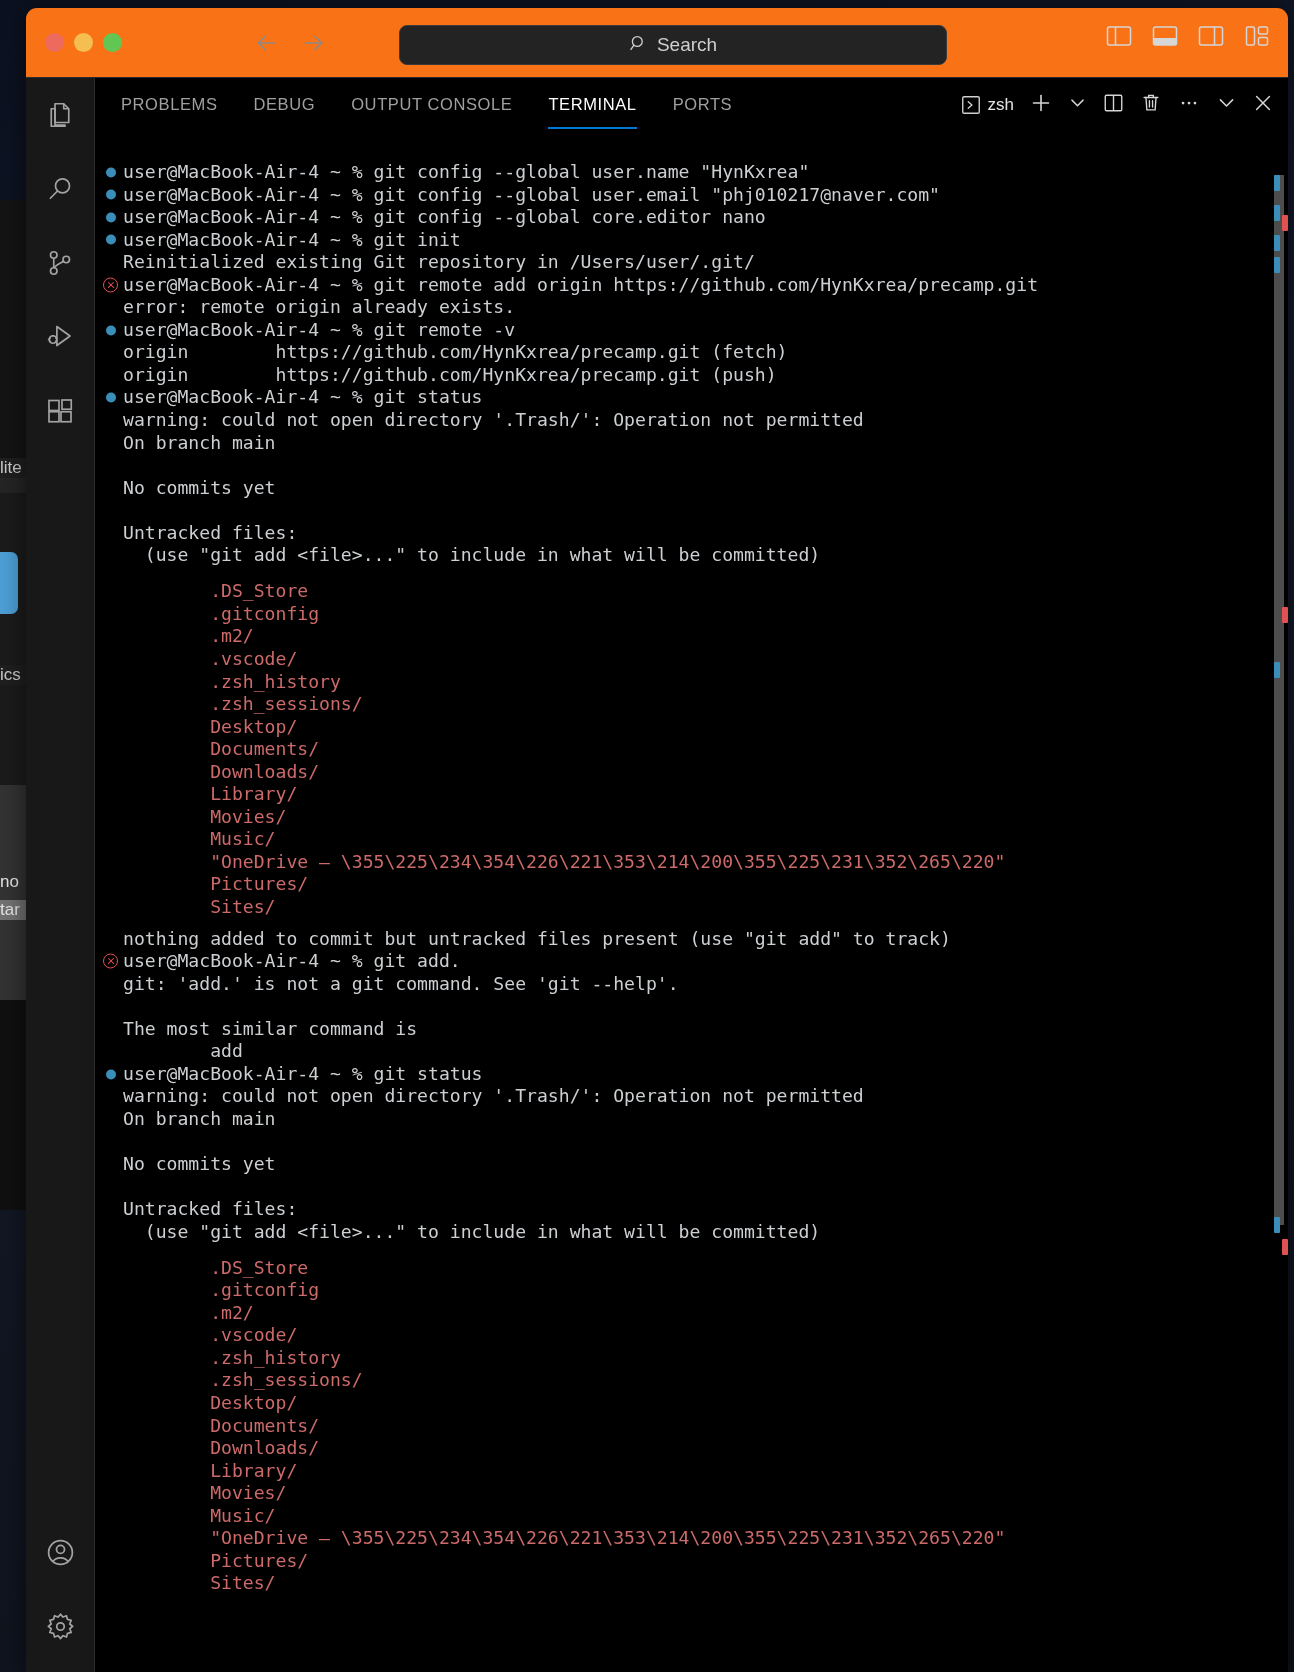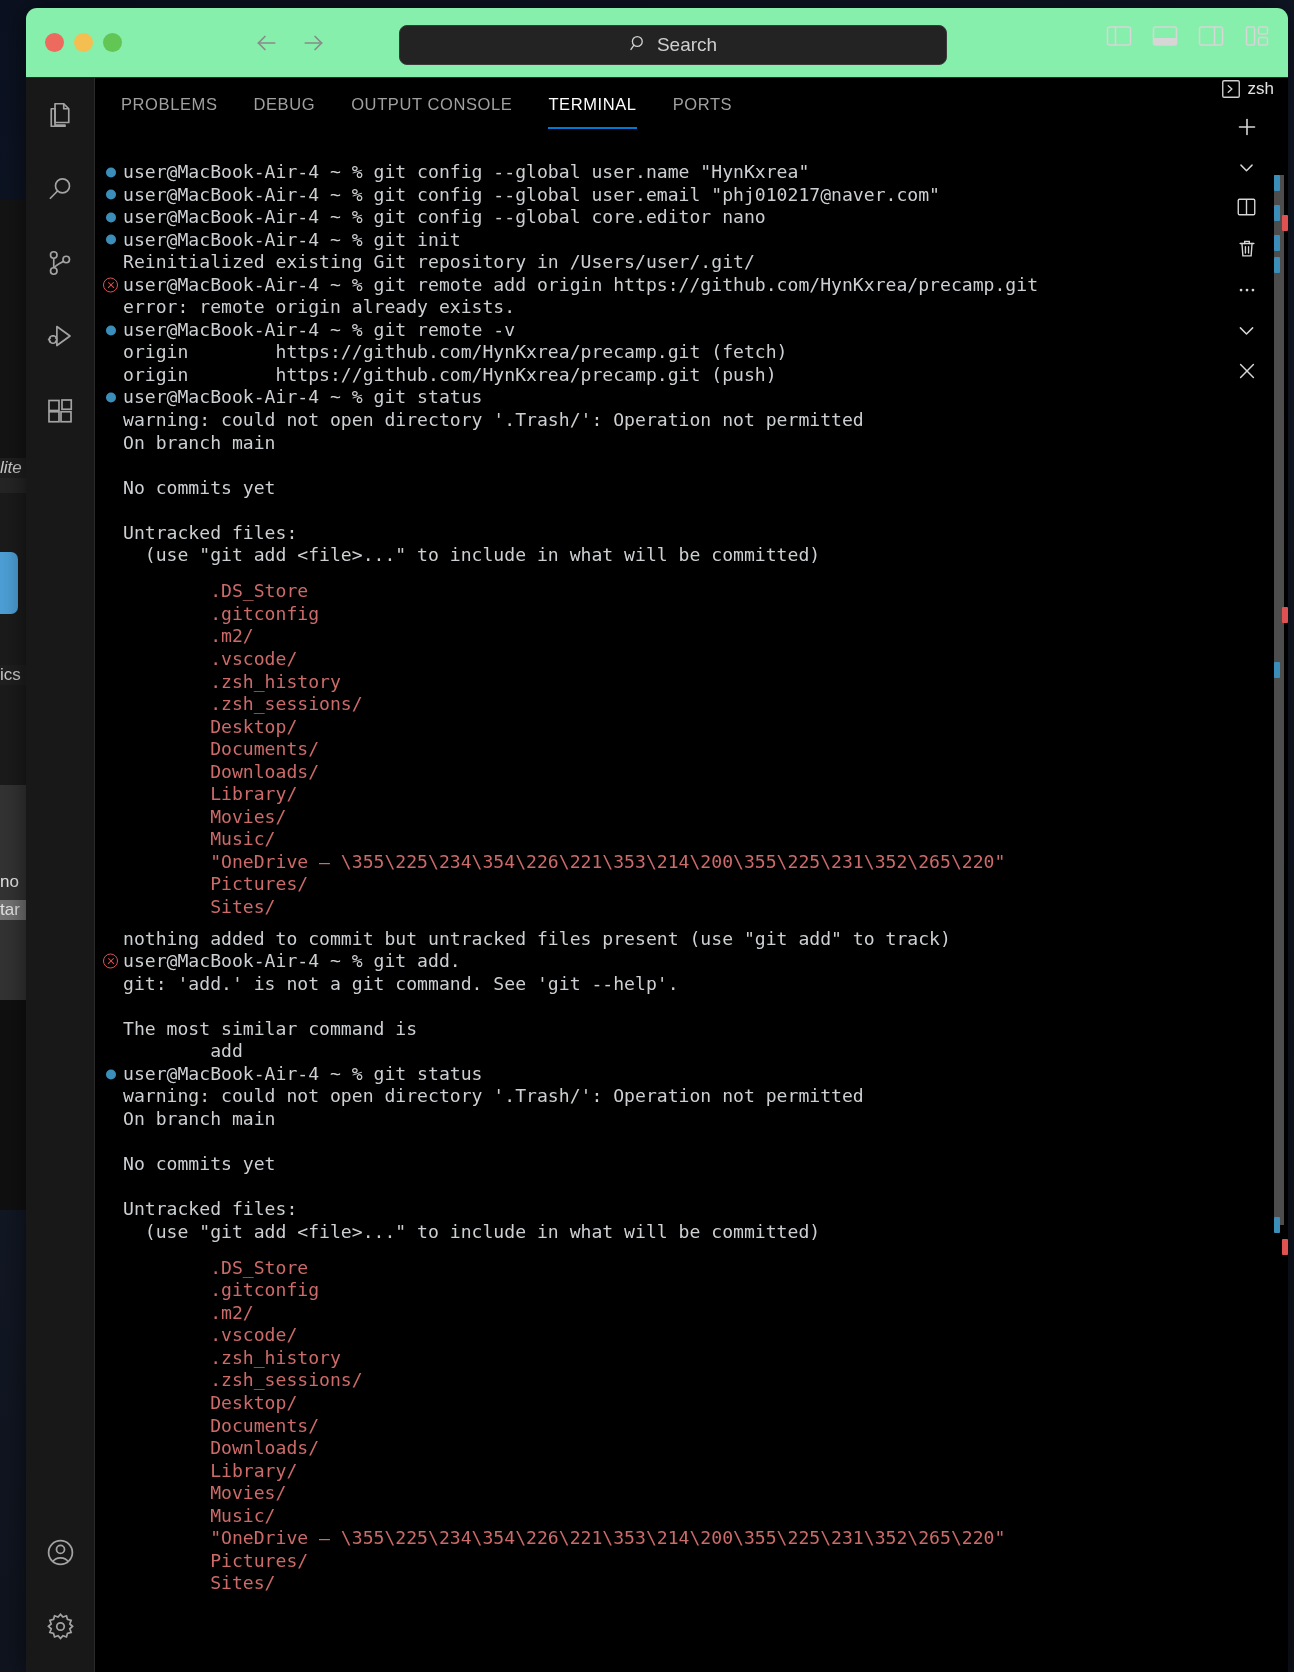--- a/index.html
+++ b/index.html
@@ -35,21 +35,21 @@
   #bg-window .bgw-section {
     position: absolute;
     left: 0;
     width: 26px;
     color: #cccccc;
     font-size: 17px;
     font-family: "Liberation Sans", sans-serif;
     white-space: nowrap;
     overflow: hidden;
   }
-  #bgw-a { top: 258px; background: #1f1f1f; font-style: italic; }
+  #bgw-a { top: 258px; background: #1f1f1f; }
   #bgw-b { top: 465px; background: #1f1f1f; }
   #bgw-blue {
     position: absolute;
     left: -6px;
     top: 352px;
     width: 24px;
     height: 62px;
     background: #4d9fd6;
     border-radius: 7px;
   }
@@ -114,21 +114,21 @@
     background: #1f1f1f;
     border-radius: 11px 11px 0 0;
     overflow: hidden;
     box-shadow: 0 0 26px rgba(0,0,0,0.55);
   }
 
   
   #titlebar {
     position: relative;
     height: 69px;
-    background: #86efac;
+    background: #f97316;
     display: flex;
     align-items: center;
     border-bottom: 1px solid #2b2b2b;
     text-align: center;
   }
   .traffic {
     display: flex;
     gap: 10px;
     margin-left: 19px;
   }
@@ -254,21 +254,20 @@
 
   #panel-actions {
     position: absolute;
     right: 14px;
     top: 0;
     height: 53px;
     display: flex;
     align-items: center;
     gap: 15px;
     color: #cfcfcf;
-    flex-direction: column;
   }
   .pa-item { display: flex; align-items: center; gap: 6px; color: #d0d0d0; }
   .pa-item svg { display: block; }
   #zsh-label {
     font-size: 17px;
     color: #e2e2e2;
     font-family: "Liberation Sans", sans-serif;
   }
 
   

